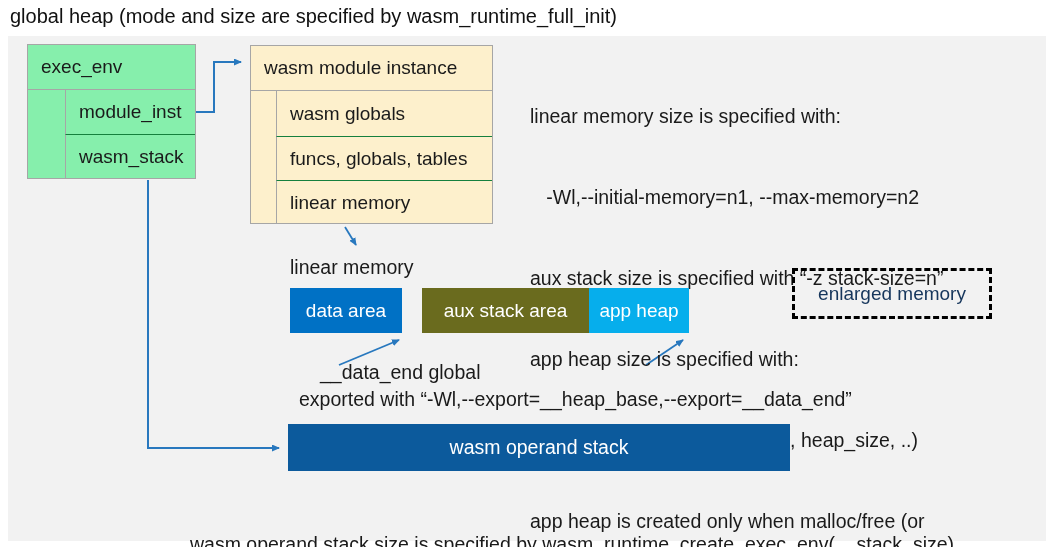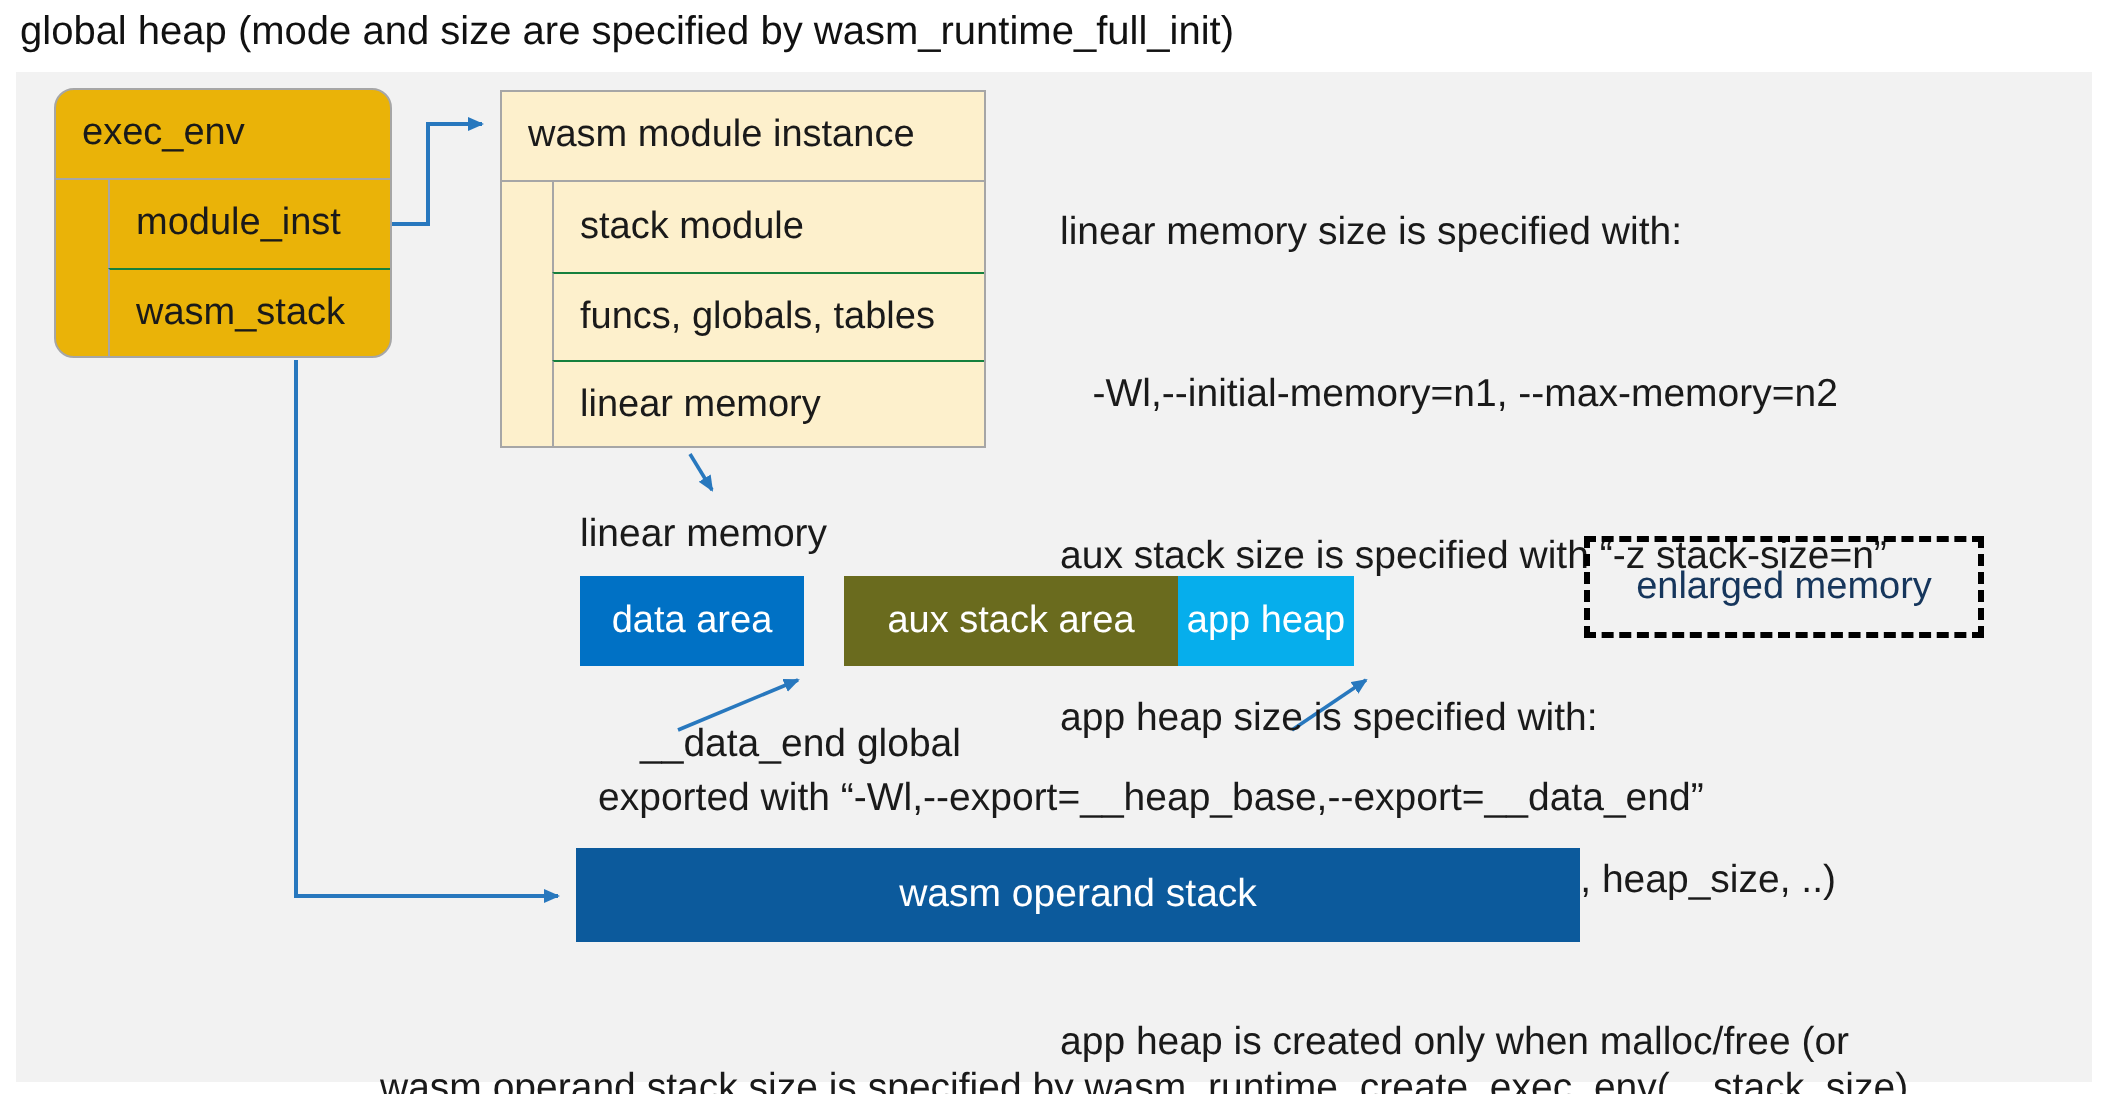--- a/index.html
+++ b/index.html
@@ -12,37 +12,37 @@
   .panel { position: absolute; left: 8px; top: 36px; width: 1038px; height: 505px; background: #f2f2f2; }
 
   .arrows { position: absolute; left: 0; top: 0; width: 1054px; height: 547px; pointer-events: none; }
 
   .struct-box { position: absolute; border: 1px solid #a6a6a6; font-size: 19px; }
   .struct-header { height: 45px; display: flex; align-items: center; padding-left: 13px; border-bottom: 1px solid #a6a6a6; }
   .struct-row { display: flex; align-items: center; padding-left: 13px; border-left: 1px solid #a6a6a6; }
   .struct-row + .struct-row { border-top: 1px solid #15803d; }
 
   .exec-box { left: 27px; top: 44px; width: 169px; height: 135px; }
-  .exec-box .struct-rows { margin-left: 26px; }
+  .exec-box .struct-rows { margin-left: 37px; }
   .exec-box .struct-row { height: 44px; }
 
   .inst-box { left: 250px; top: 45px; width: 243px; height: 179px; }
   .inst-box .struct-rows { margin-left: 25px; }
   .inst-box .struct-row { height: 44px; }
   .inst-box .struct-row:first-child { height: 45px; }
 
   .notes-right { position: absolute; left: 530px; top: 49px; font-size: 19.5px; line-height: 27px; white-space: pre; }
 
   .lm-label { position: absolute; left: 290px; top: 256px; font-size: 19.5px; }
 
   .lm-bar { position: absolute; left: 290px; top: 288px; height: 45px; display: flex; }
   .seg { display: flex; align-items: center; justify-content: center; color: #ffffff; font-size: 19px; white-space: nowrap; }
   .seg-0 { width: 112px; }
   .seg-1 { width: 167px; }
-  .seg-2 { width: 88px; }
+  .seg-2 { width: 100px; }
   .seg-3 { width: 109px; }
 
   .enlarged { position: absolute; left: 792px; top: 268px; width: 200px; height: 51px;
               border: 3px dashed #000; display: flex; align-items: center; justify-content: center;
               font-size: 19px; }
 
   .ann { position: absolute; font-size: 19.5px; white-space: nowrap; }
   .ann-data-end  { left: 320px; top: 361px; }
   .ann-heap-base { left: 600px; top: 364px; }
   .ann-exported  { left: 299px; top: 388px; }
@@ -73,32 +73,32 @@
 
     <polyline points="148,180 148,448 279,448" fill="none" stroke="#2878BE" stroke-width="2" marker-end="url(#arr)"></polyline>
 
     <line x1="345" y1="227" x2="356" y2="245" stroke="#2878BE" stroke-width="1.8" marker-end="url(#arr)"></line>
 
     <line x1="339" y1="365" x2="399" y2="340" stroke="#2878BE" stroke-width="1.8" marker-end="url(#arr)"></line>
 
     <line x1="646" y1="365" x2="683" y2="340" stroke="#2878BE" stroke-width="1.8" marker-end="url(#arr)"></line>
   </svg>
 
-  <div class="struct-box exec-box" style="background: #eab308; border-radius: 10px;">
+  <div class="struct-box exec-box" style="background: #86efac;">
     <div class="struct-header">exec_env</div>
     <div class="struct-rows">
       <div class="struct-row">module_inst</div>
       <div class="struct-row">wasm_stack</div>
     </div>
   </div>
 
   <div class="struct-box inst-box" style="background: rgb(253, 240, 204);">
     <div class="struct-header">wasm module instance</div>
     <div class="struct-rows">
-      <div class="struct-row">stack module</div>
+      <div class="struct-row">wasm globals</div>
       <div class="struct-row">funcs, globals, tables</div>
       <div class="struct-row">linear memory</div>
     </div>
   </div>
 
   <div class="notes-right">
     <div>linear memory size is specified with:</div>
     <div>   -Wl,--initial-memory=n1, --max-memory=n2</div>
     <div>aux stack size is specified with “-z stack-size=n”</div>
     <div>app heap size is specified with:</div>

